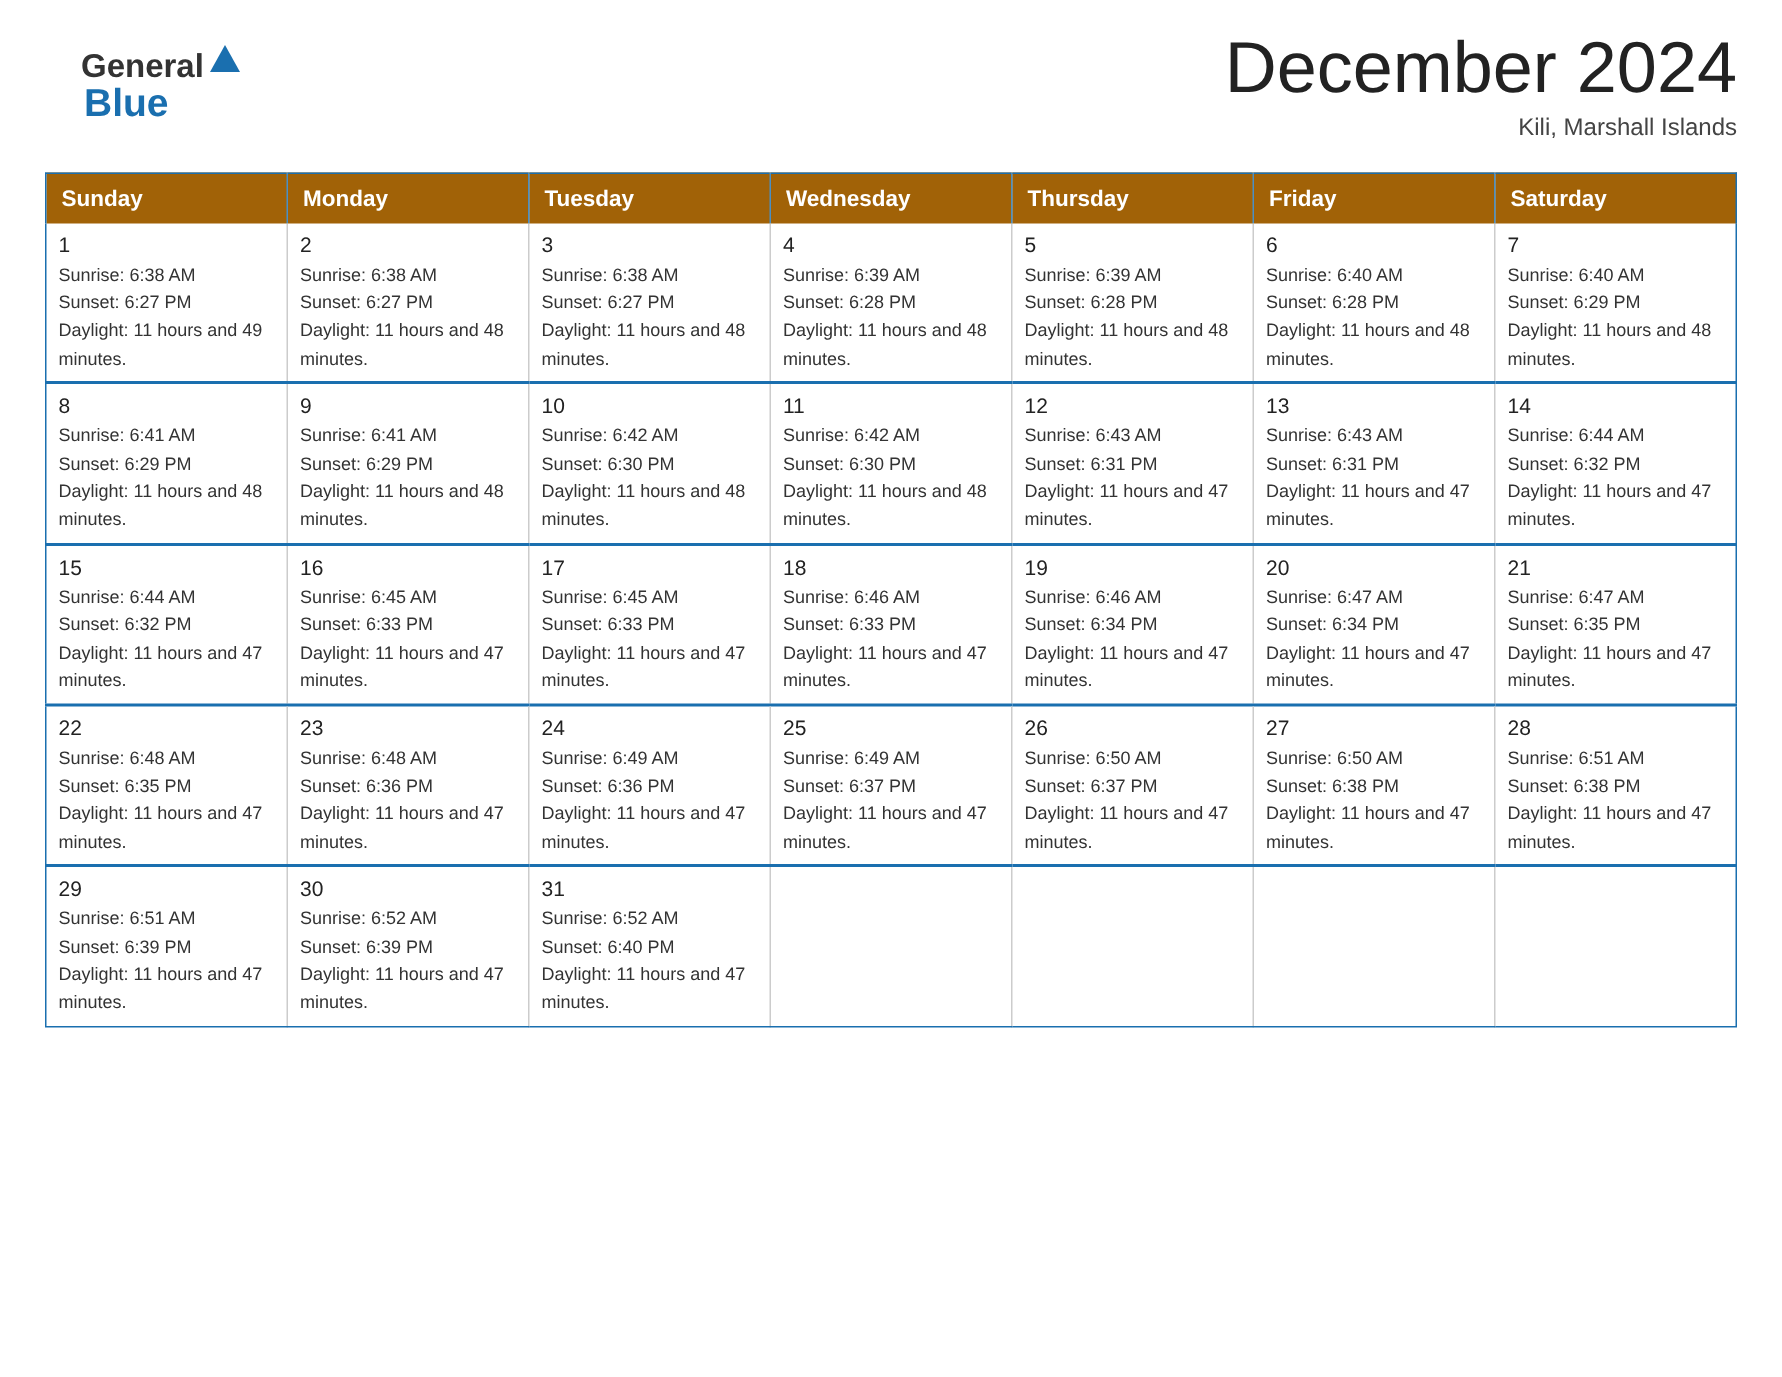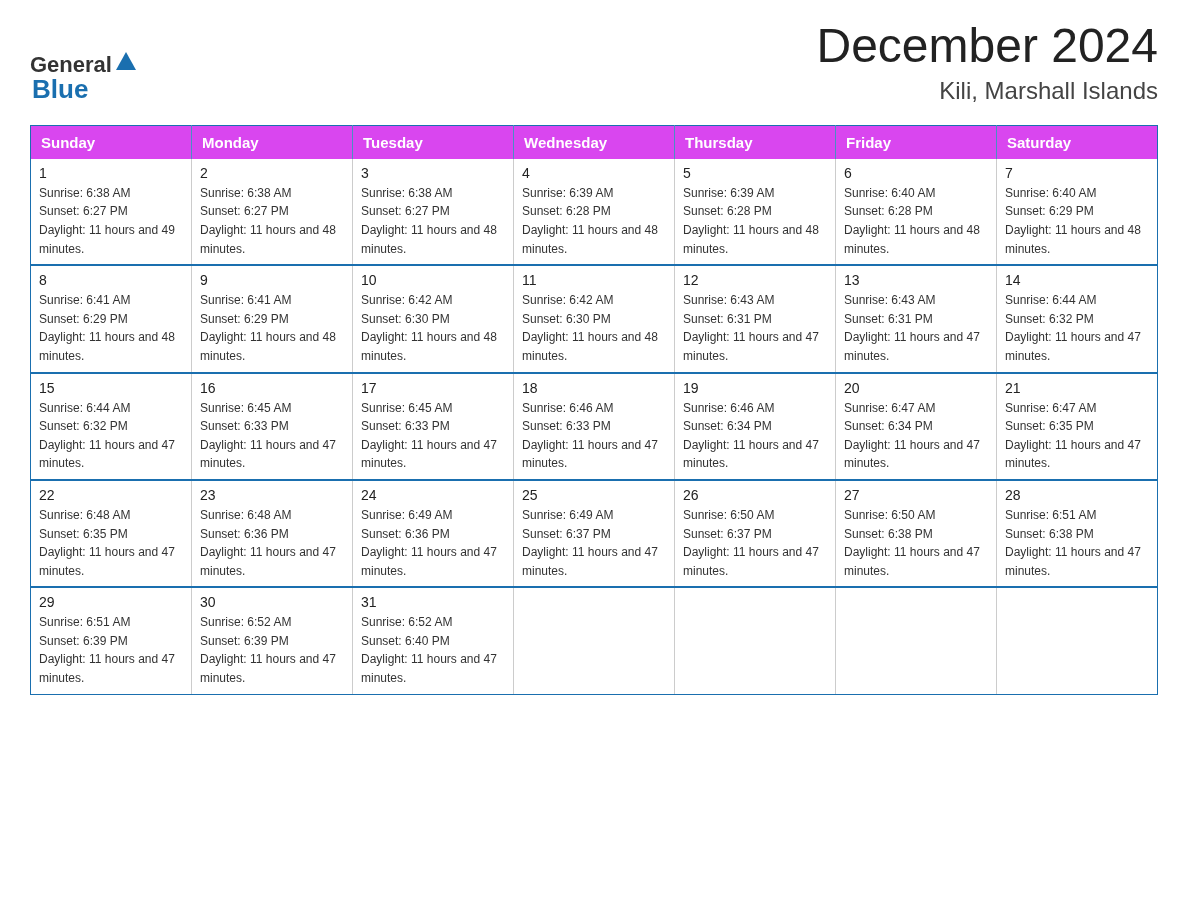--- a/index.html
+++ b/index.html
@@ -6,22 +6,23 @@
     body {
       font-family: Arial, sans-serif;
       background: #fff;
       width: 1188px;
       min-height: 918px;
       padding: 20px 30px;
     }
     .header {
       display: flex;
       justify-content: space-between;
-      align-items: flex-end;
+      align-items: center;
       margin-bottom: 20px;
+      margin-left: 24px;
     }
     .logo-text-general {
       font-size: 22px;
       font-weight: bold;
       color: #333;
     }
     .logo-text-blue {
       font-size: 26px;
       font-weight: bold;
       color: #1a6faf;
@@ -43,31 +44,31 @@
     .title-block {
       text-align: right;
     }
     .month-title {
       font-size: 48px;
       font-weight: normal;
       color: #222;
       line-height: 1.1;
     }
     .location {
-      font-size: 24px;
+      font-size: 16px;
       color: #444;
       margin-top: 4px;
     }
     .calendar-table {
       width: 100%;
       border-collapse: collapse;
       border: 1px solid #1a6faf;
     }
     .calendar-table th {
-      background-color: #d946ef;
+      background-color: #a16207;
       color: #fff;
       font-size: 15px;
       font-weight: bold;
       padding: 8px 10px;
       text-align: left;
       border-right: 1px solid #4a8fc4;
     }
     .calendar-table th:last-child {
       border-right: none;
     }

